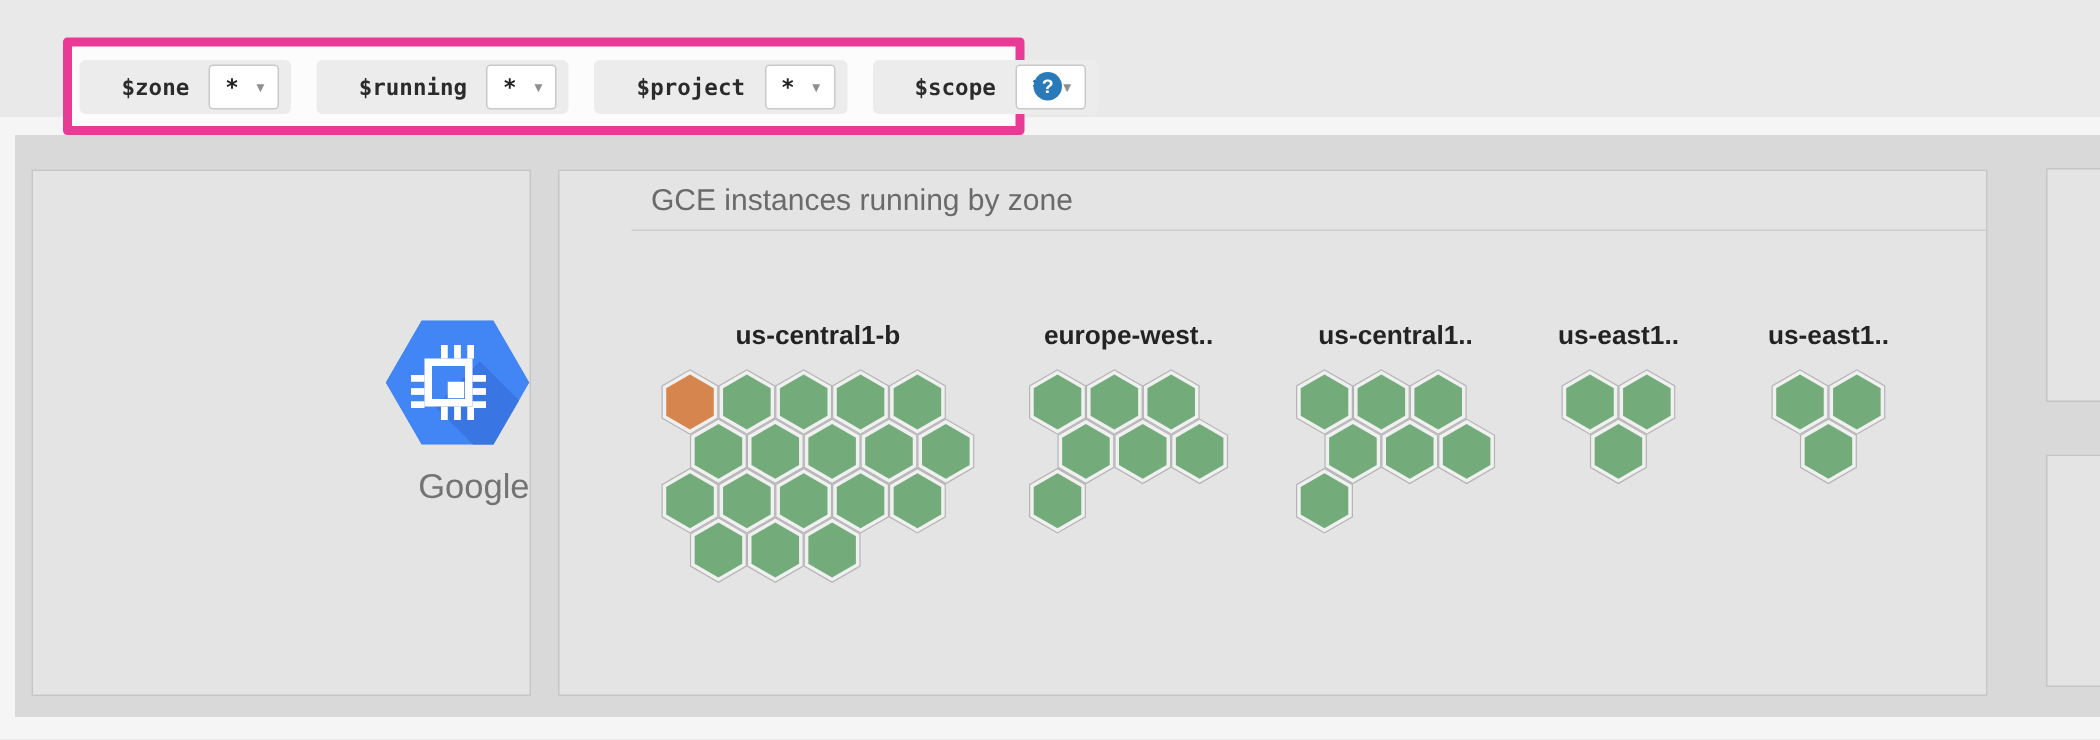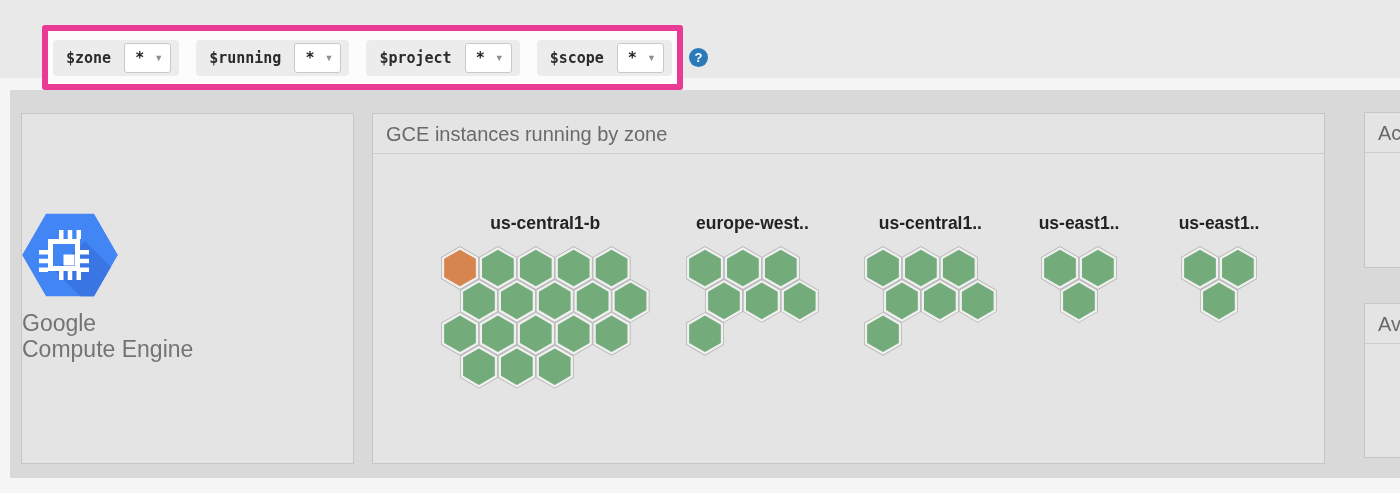--- a/index.html
+++ b/index.html
@@ -15,21 +15,21 @@
 
   
   .var-highlight {
     position:absolute; left:42px; top:25px; width:641px; height:65px;
     border:6px solid #e93a96; border-radius:3px; background:#fcfcfc;
     display:flex; align-items:center; padding-left:5px;
   }
   .var-group {
     display:flex; align-items:center; height:36px;
     background:#ececec; border-radius:4px;
-    padding:0 8px 0 13px; margin-right:17px;
+    padding:0 8px 0 28px; margin-right:17px;
   }
   .var-label {
     font-family:"DejaVu Sans Mono", monospace;
     font-size:15px; font-weight:700; color:#2b2b2b; margin-right:13px;
     white-space:nowrap;
   }
   .var-value-box {
     width:47px; height:30px; background:#ffffff;
     border:1px solid #c9c9c9; border-radius:3px;
     display:flex; align-items:center; justify-content:space-between;
@@ -43,34 +43,34 @@
 
   .help-icon {
     position:absolute; left:689px; top:48px; width:19px; height:19px;
     border-radius:50%; background:#2a7ab9; color:#ffffff;
     font-size:13px; font-weight:700; text-align:center; line-height:19px;
     cursor:pointer;
   }
 
   
   .panel {
-    position:absolute; background:#e4e4e4; border:1px solid #c6c6c6;
+    position:absolute; background:#e4e4e4; border:1px solid #c6c6c6;padding-left:48px;
   }
   .panel-title {
     height:40px; line-height:40px; border-bottom:1px solid #cdcdcd;
     padding-left:13px; font-size:20px; color:#6a6a6a; white-space:nowrap;
     overflow:hidden; cursor:pointer;
   }
   #panel-logo  { left:21px;  top:113px; width:333px; height:351px; }
   #panel-main  { left:372px; top:113px; width:953px; height:351px; }
   #panel-right-top    { left:1364px; top:112px; width:200px; height:156px; }
   #panel-right-bottom { left:1364px; top:303px; width:200px; height:155px; }
 
   
-  .logo-wrap { position:absolute; left:0; top:99px; width:100%; text-align:left; }
+  .logo-wrap { position:absolute; left:0; top:99px; width:100%; text-align:right; }
   .logo-text { margin-top:9px; font-size:23px; line-height:26px; color:#737373; }
 
   
   #hex-svg { position:absolute; left:0; top:40px; }
 </style>
 </head>
 <body>
 
 <div class="toolbar-band"></div>
 <div class="dashboard-band"></div>
@@ -138,21 +138,20 @@
           <rect x="17" y="54.5" width="9" height="4.5"></rect>
         <rect x="58" y="37" width="9" height="4.5"></rect>
           <rect x="58" y="45.75" width="9" height="4.5"></rect>
           <rect x="58" y="54.5" width="9" height="4.5"></rect>
       </g>
       <rect x="28.5" y="28.5" width="27" height="27" fill="none" stroke="#ffffff" stroke-width="5"></rect>
       <rect x="41.5" y="41.5" width="11" height="11" fill="#ffffff"></rect>
     </svg>
     <div class="logo-text">
       <div>Google</div>
-      <div>Compute Engine</div>
     </div>
   </div>
 </div>
 
 <div class="panel" id="panel-main">
   <div class="panel-title">GCE instances running by zone</div>
   <svg id="hex-svg" width="951" height="309" viewBox="0 0 951 309">
       <g>
         <polygon points="87.00,135.90 68.03,124.95 68.03,103.05 87.00,92.10 105.97,103.05 105.97,124.95" fill="#b3b3b3"></polygon>
         <polygon points="87.00,135.00 68.81,124.50 68.81,103.50 87.00,93.00 105.19,103.50 105.19,124.50" fill="#f0f0f0"></polygon>

